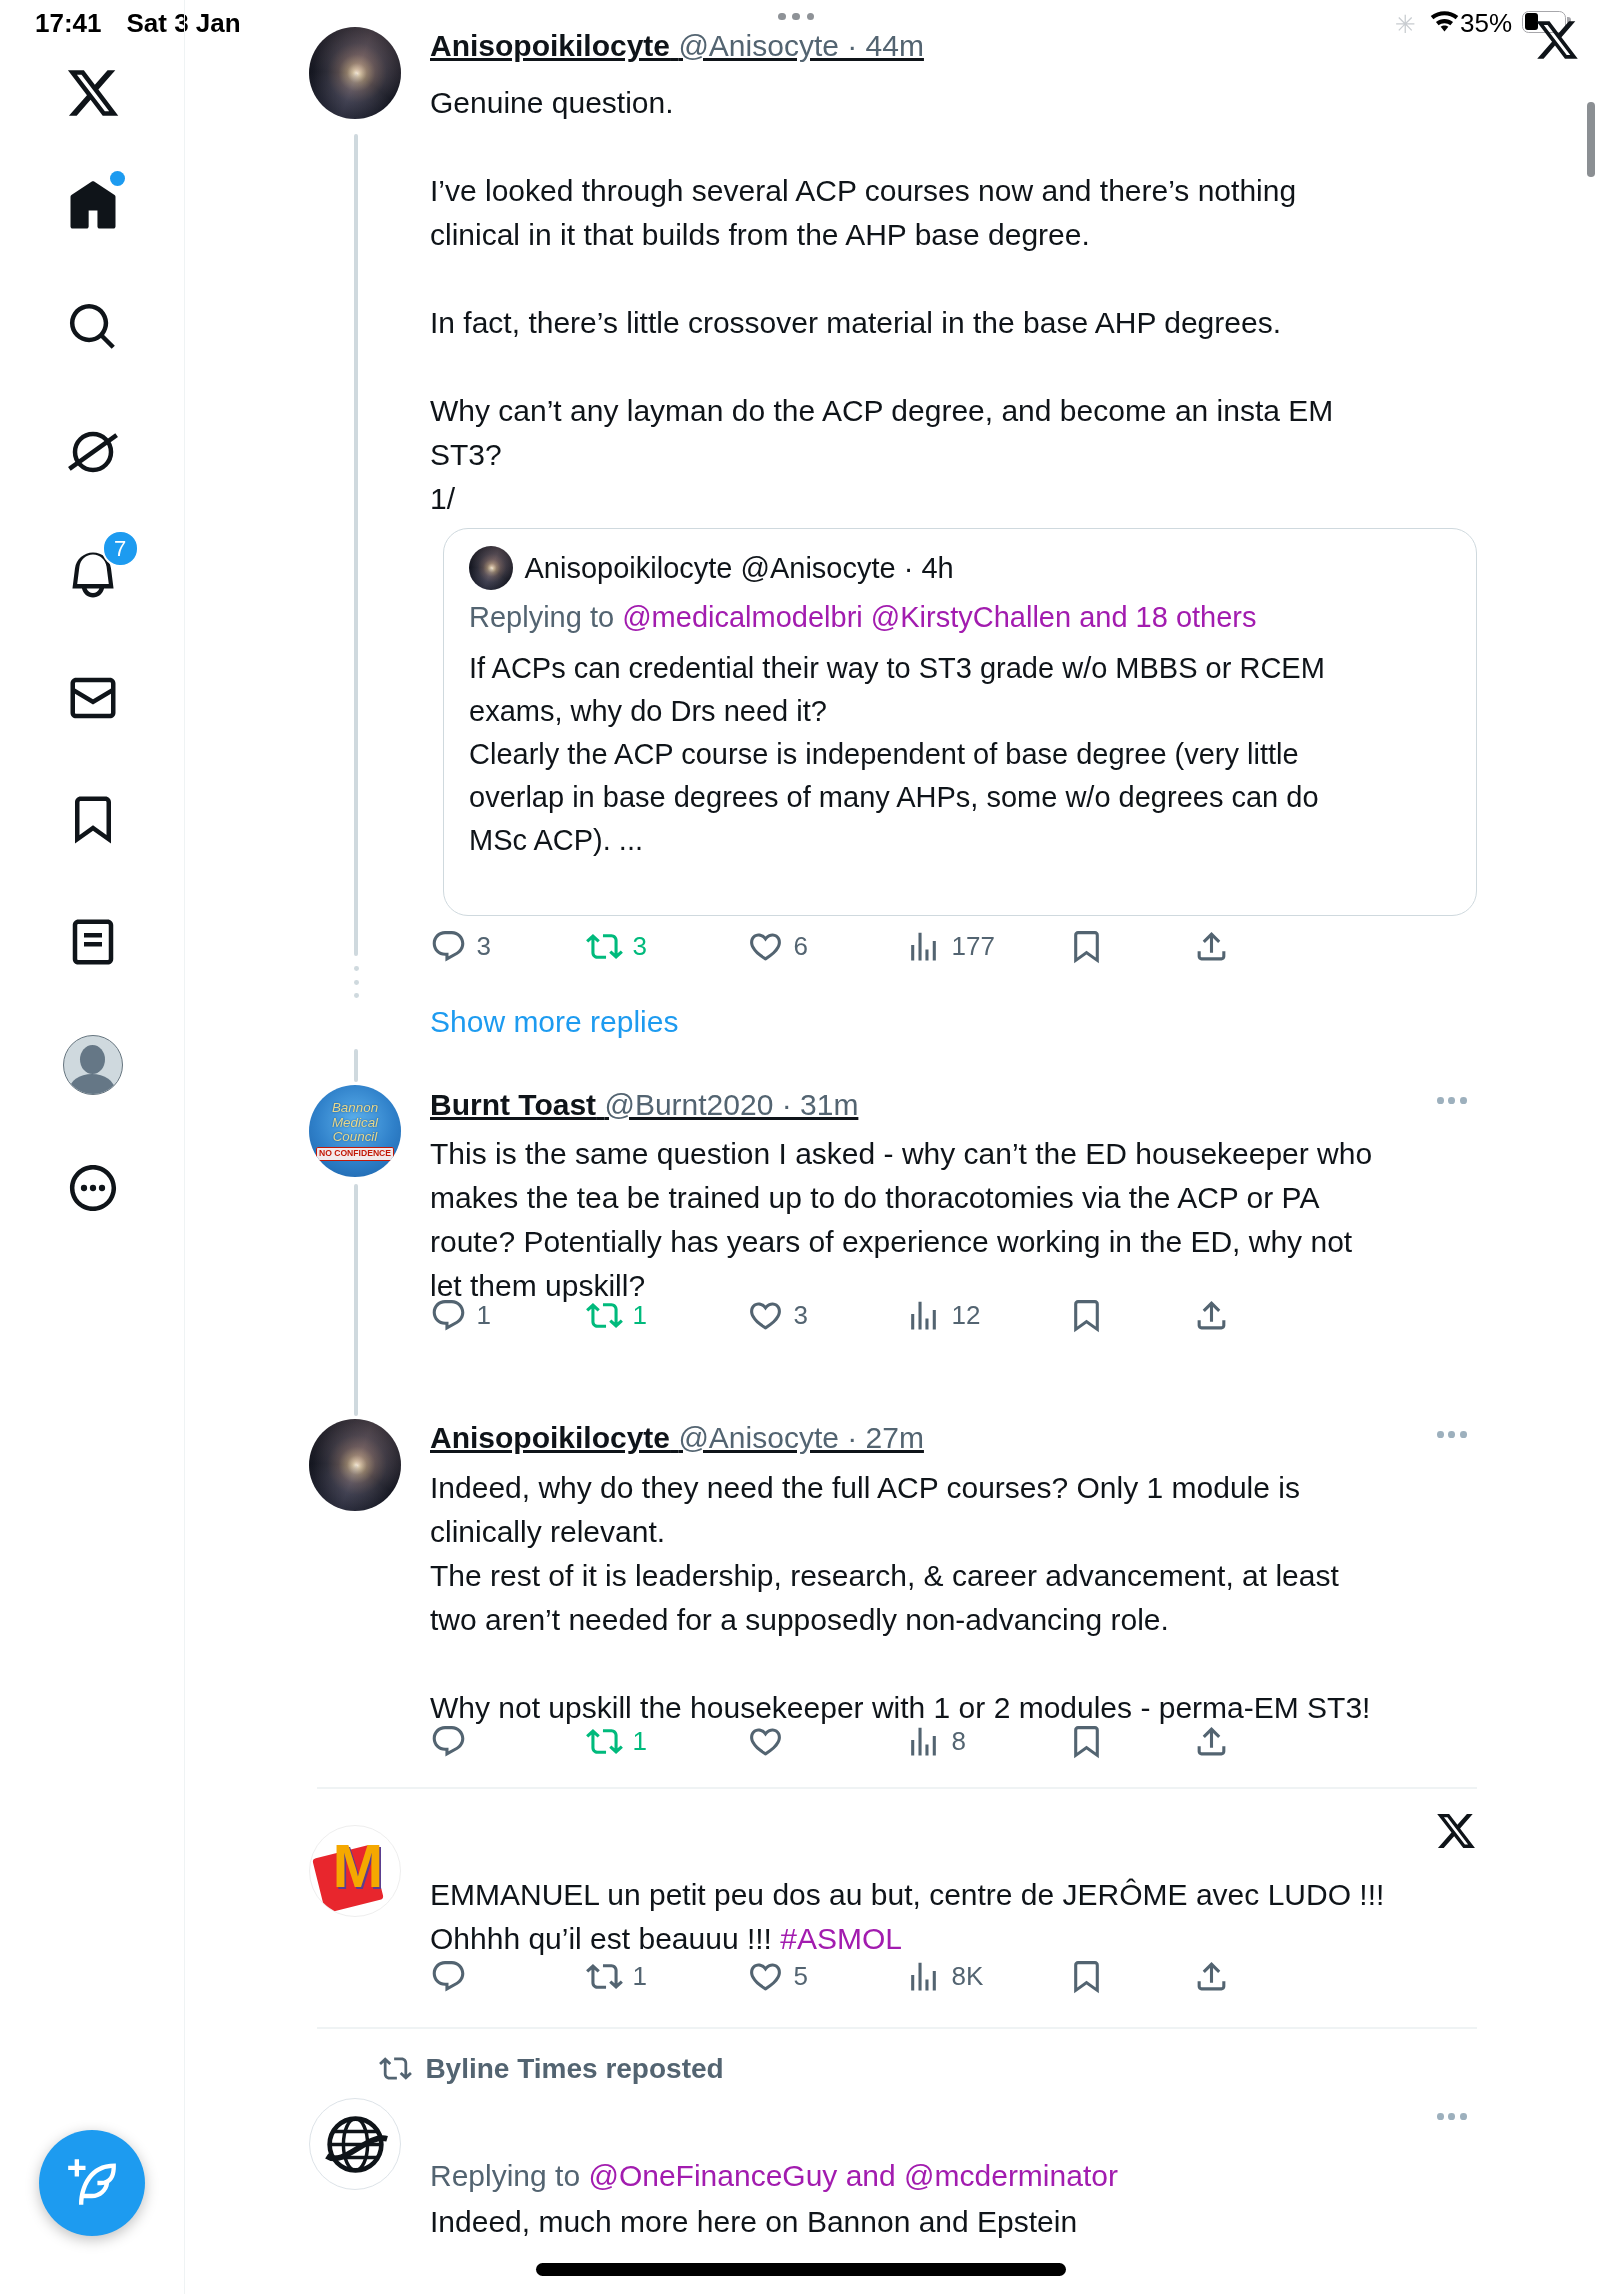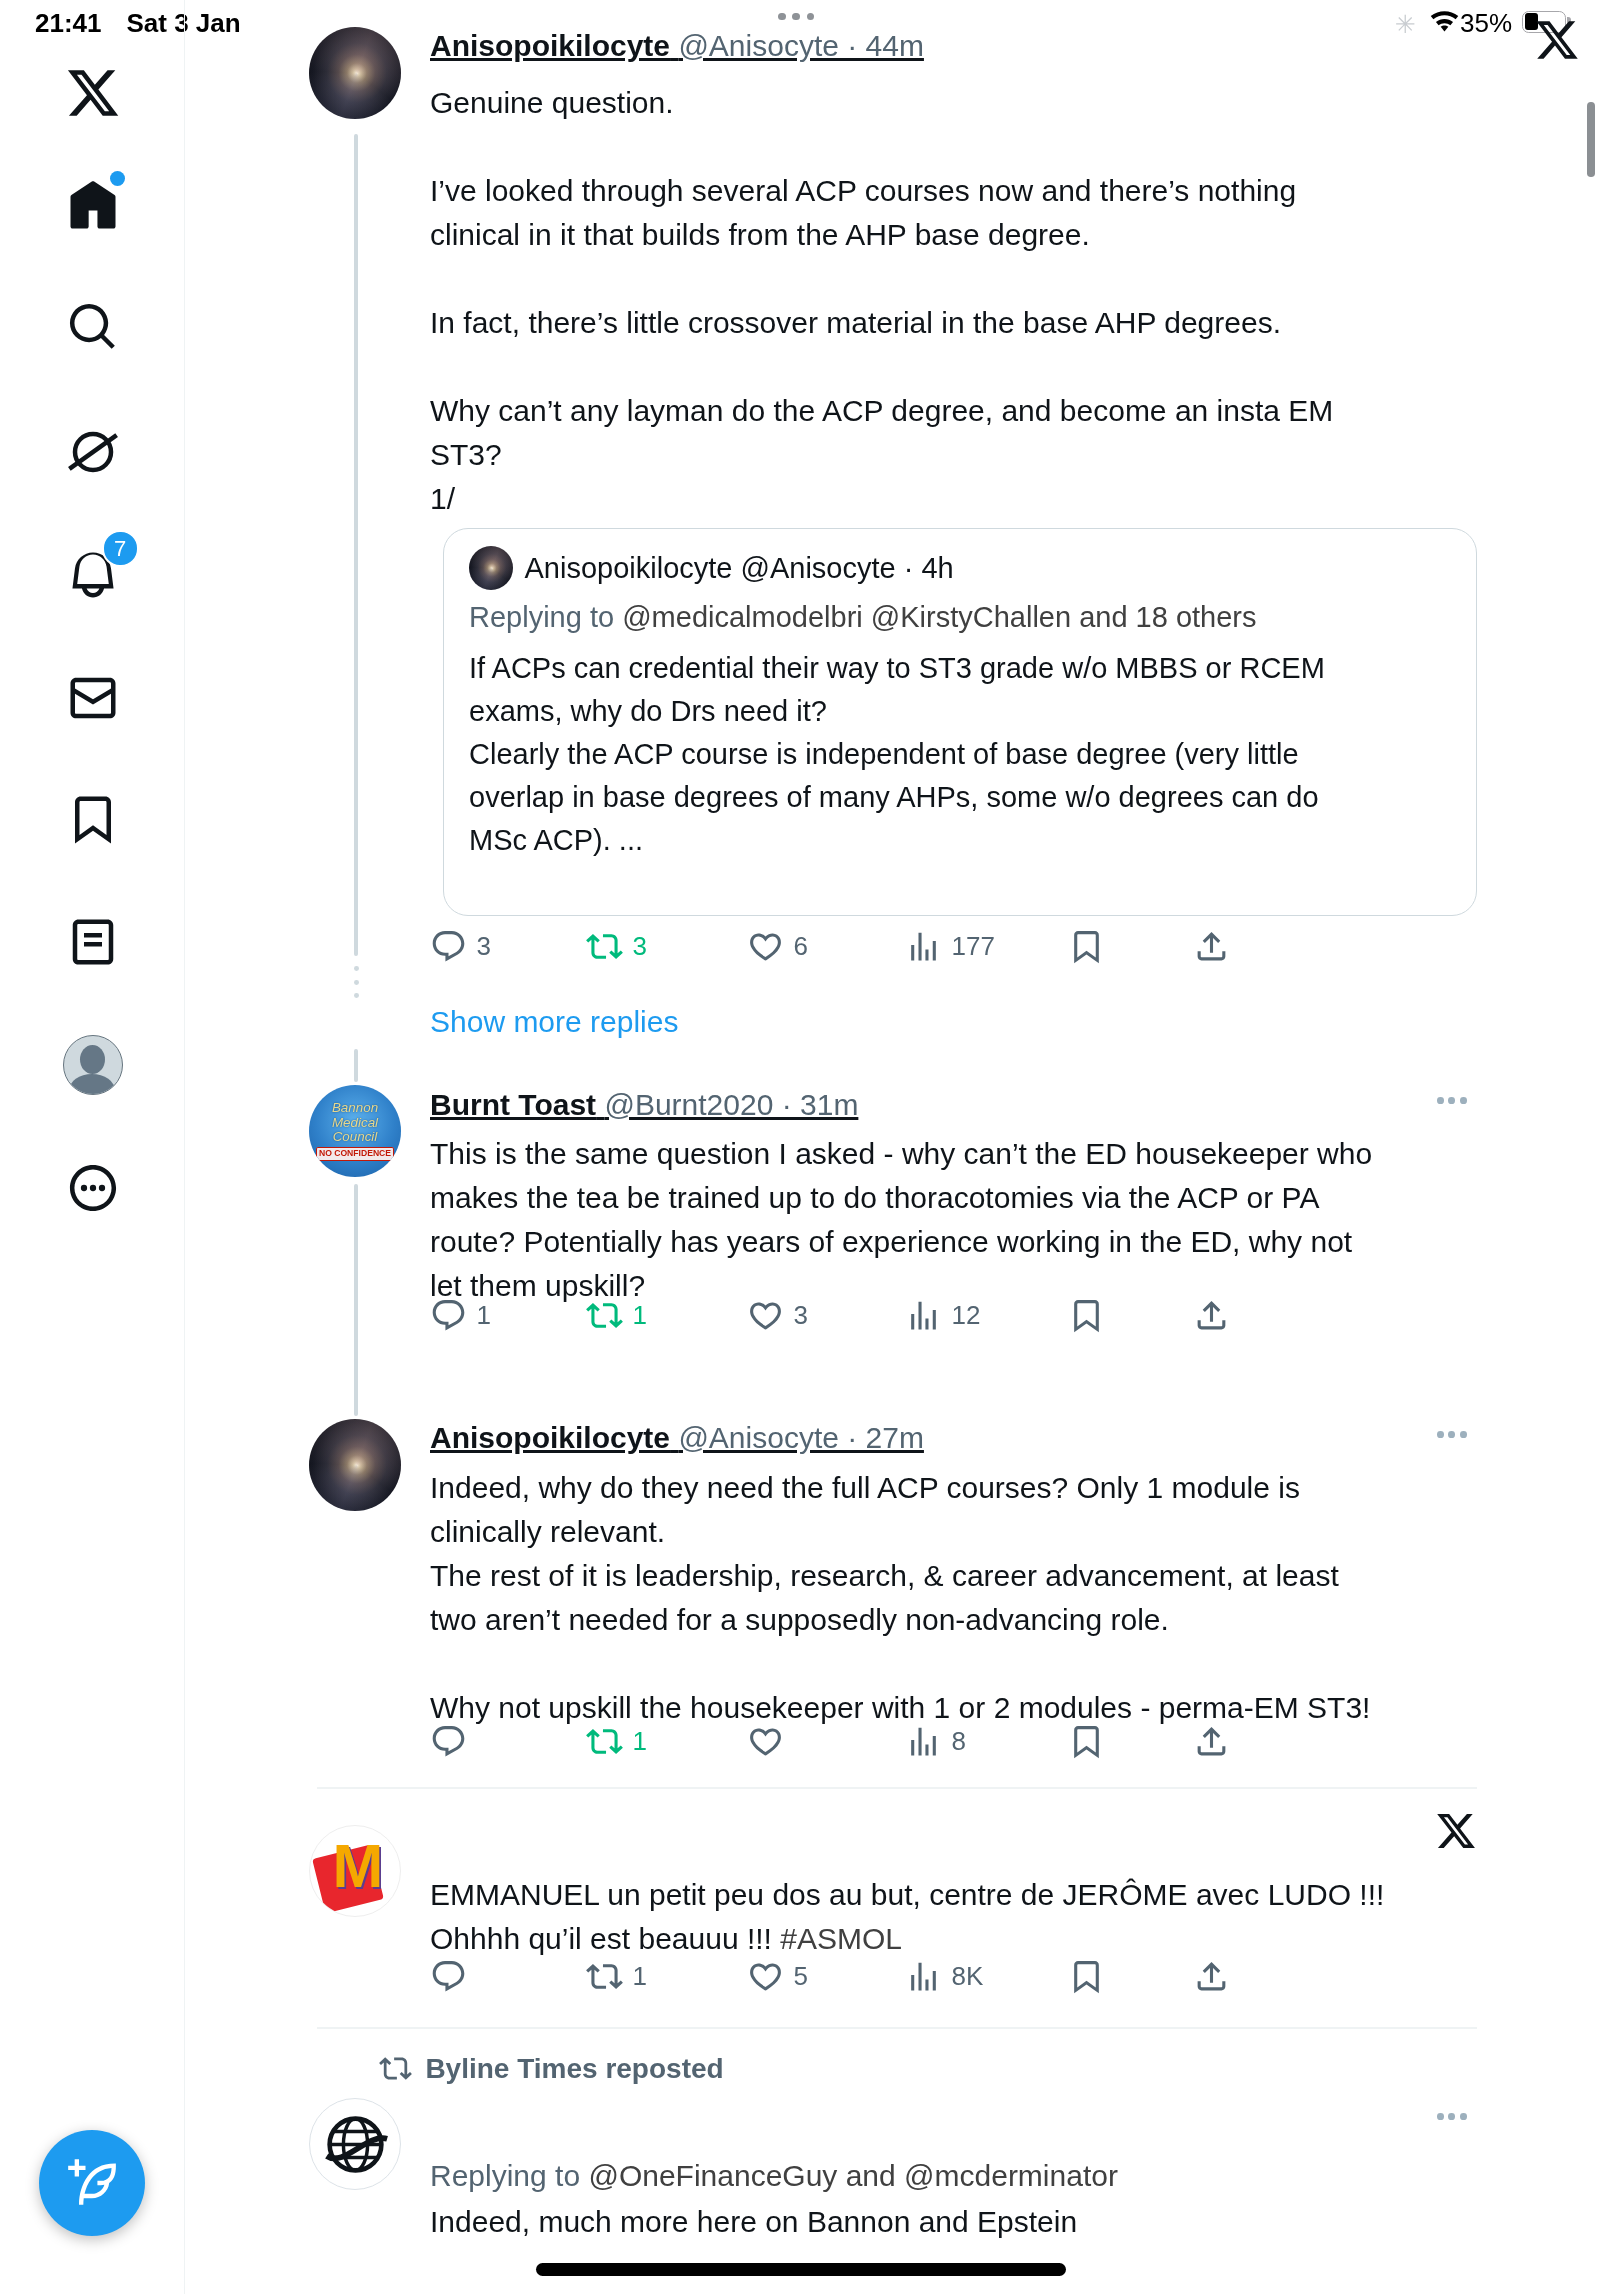--- a/index.html
+++ b/index.html
@@ -37,21 +37,21 @@
   .galaxy { background:
       radial-gradient(circle at 52% 50%, #f8eed9 0%, #cdbb9c 6%, #8b7966 15%, #54494b 28%, #2d2d38 45%, #161822 66%, #090a0f 100%); }
   .galaxy::after { content:""; position:absolute; inset:0; background:conic-gradient(from 20deg at 52% 50%, rgba(200,160,160,.25), transparent 30%, rgba(150,150,190,.2) 50%, transparent 70%, rgba(200,160,160,.25)); }
   .header { position:absolute; left:430px; font-size:30px; white-space:nowrap;text-decoration:underline; }
   .header .name { font-weight:700; color:#0f1419; }
   .header .meta { color:#536471; }
   .badge { display:inline-flex; width:31px; height:31px; border-radius:50%; color:#fff; font-size:20px; font-weight:700; align-items:center; justify-content:center; vertical-align:-3.8px; margin:0 5.8px 0 7.7px; }
   .badge.gold { background:#dcab12; }
   .badge.blue { background:#1d9bf0; }
   .tweet-body { position:absolute; left:430px; width:1049px; font-size:30px; line-height:44px; color:#0f1419; white-space:pre-wrap; }
-  .link { color:#404040; }
+  .link { color:#a21caf; }
   .muted { color:#536471; }
   .menu-dots { position:absolute; left:1437px; display:flex; gap:4.8px; width:42px; height:29px; align-items:center; }
   .menu-dots i { width:6.7px; height:6.7px; border-radius:50%; background:#9db0bd; }
 
   
   .tline { position:absolute; left:354px; width:3.8px; background:#cfd9de; border-radius:1.9px; }
   .tdot { position:absolute; left:354px; width:4.8px; height:4.8px; border-radius:50%; background:#cfd9de; }
 
   
   .quote { position:absolute; left:443px; top:528px; width:1034px; height:388px; border:1.9px solid #cfd9de; border-radius:25px; padding:17.3px 25px; }
@@ -88,21 +88,21 @@
   .fab svg { width:52px; height:52px; fill:#fff; }
 
   .home-indicator { position:absolute; left:536px; top:2263px; width:530px; height:13.4px; border-radius:6.7px; background:#000; }
 </style>
 </head>
 <body>
 
 <div id="screen">
 
   <div class="statusbar-left">
-    <span>21:41</span><span class="date">Sat 3 Jan</span>
+    <span>17:41</span><span class="date">Sat 3 Jan</span>
   </div>
   <div class="mt-dots">
       <i></i>
       <i></i>
       <i></i>
     </div>
   <span class="spinner">✳</span>
   <svg class="wifi" width="33" height="25" viewBox="0 0 24 18">
       <path d="M12 15.5l-2.8-3.4c1.6-1.3 4-1.3 5.6 0L12 15.5z" fill="#000"></path>
       <path d="M5.8 8.7c3.5-2.9 8.9-2.9 12.4 0l-1.9 2.3c-2.4-2-6.2-2-8.6 0L5.8 8.7z" fill="#000"></path>

